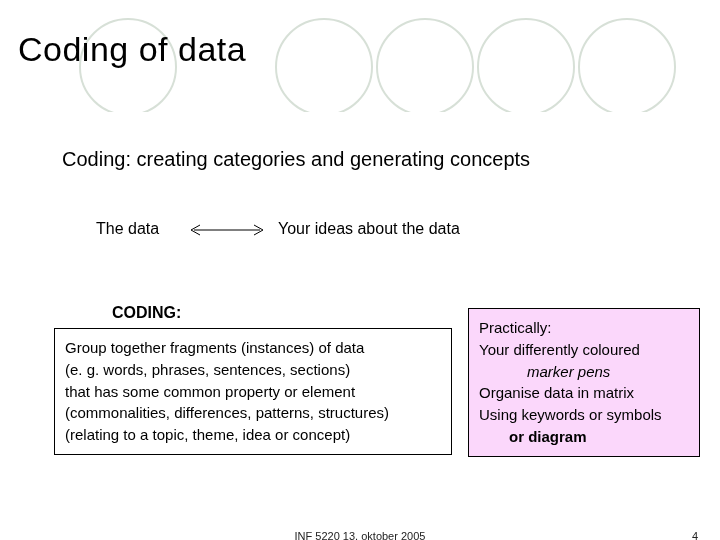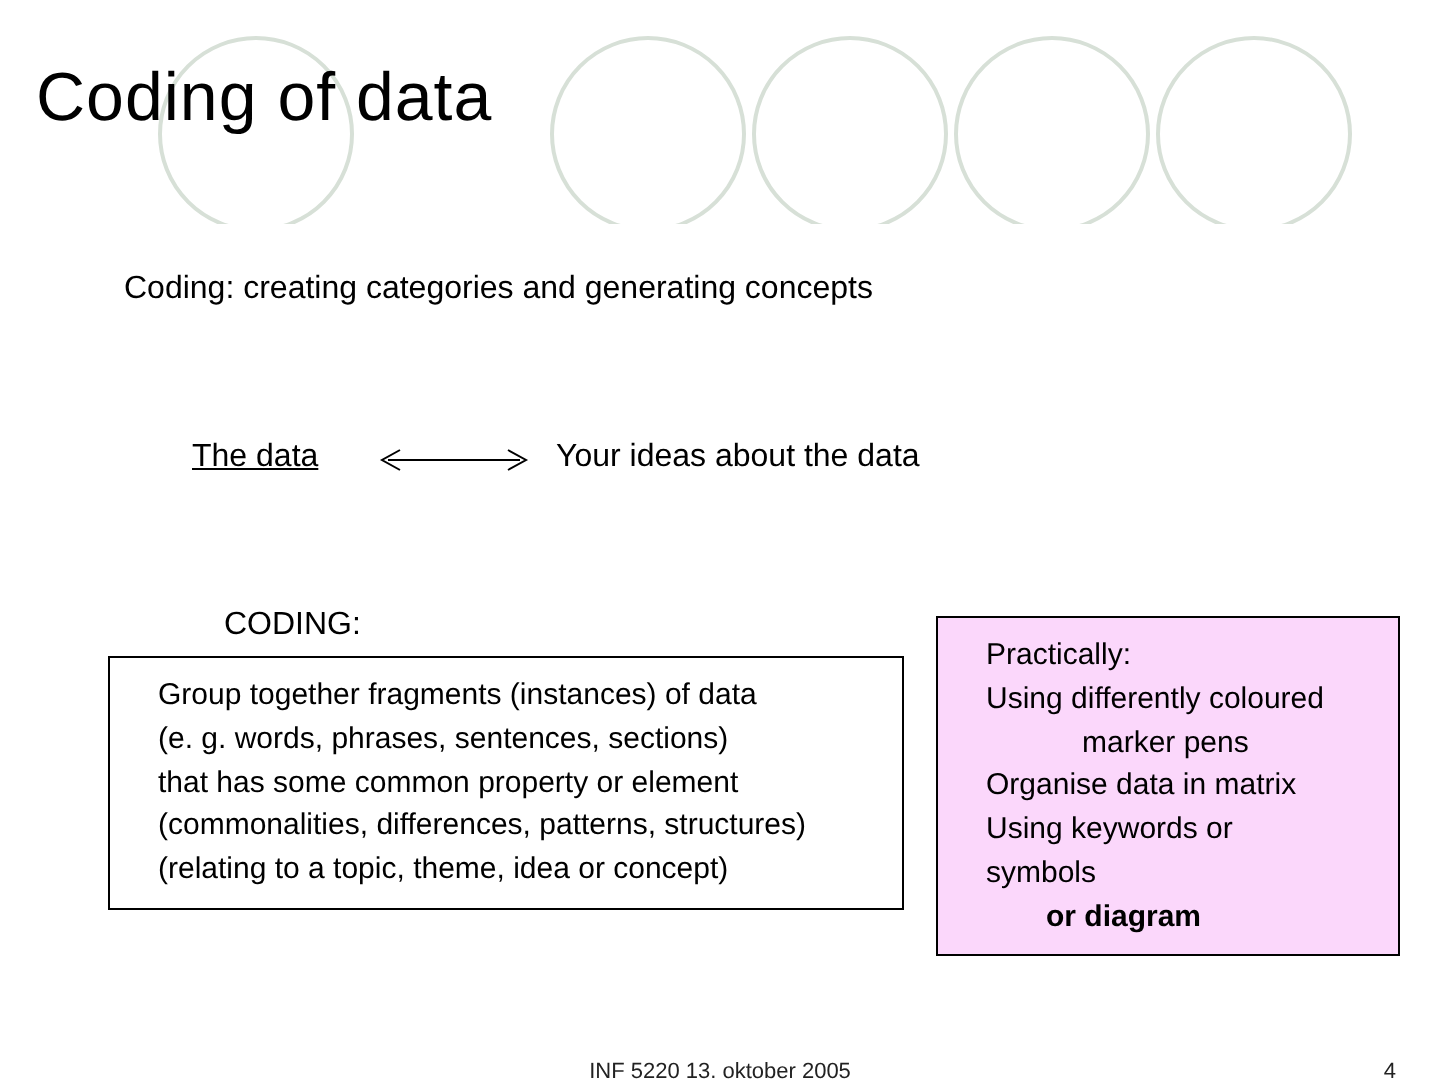--- a/index.html
+++ b/index.html
@@ -1,29 +1,29 @@
 <!DOCTYPE html>
 <html><head>
 <meta charset="utf-8">
 <style>
   * { box-sizing: border-box; margin: 0; padding: 0; }
   html, body { width: 720px; height: 540px; background: #fff; font-family: Arial, Helvetica, sans-serif; color: #000; overflow: hidden; }
   .slide { position: relative; width: 720px; height: 540px; }
   .circles { position: absolute; top: 12px; left: 0; width: 720px; height: 100px; pointer-events: none; }
   .circles circle { fill: none; stroke: #d7e0d7; stroke-width: 2; }
   .title { position: absolute; left: 18px; top: 30px; font-size: 34px; font-weight: 400; letter-spacing: 0.5px; }
-  .subtitle { position: absolute; left: 62px; top: 136px; font-size: 16px; }
-  .data-left { position: absolute; left: 96px; top: 220px; font-size: 16px; text-decoration: underline; }
+  .subtitle { position: absolute; left: 62px; top: 148px; font-size: 20px; }
+  .data-left { position: absolute; left: 96px; top: 220px; font-size: 16px; }
   .data-right { position: absolute; left: 278px; top: 220px; font-size: 16px; }
   .arrow { position: absolute; left: 188px; top: 222px; }
-  .coding-label { position: absolute; left: 112px; top: 304px; font-size: 16px; }
-  .box { position: absolute; border: 1px solid #000; padding: 8px 24px; font-size: 15px; line-height: 1.45; }
+  .coding-label { position: absolute; left: 112px; top: 304px; font-size: 16px; font-weight: bold; }
+  .box { position: absolute; border: 1px solid #000; padding: 8px 10px; font-size: 15px; line-height: 1.45; }
   .box.left { left: 54px; top: 328px; width: 398px; background: #fff; }
   .box.right { left: 468px; top: 308px; width: 232px; background: #fbd7fb; }
-  .box .indent { margin-left: 48px; }
+  .box .indent { margin-left: 48px; font-style: italic; }
   .box .indent2 { margin-left: 30px; font-weight: bold; }
   .footer { position: absolute; left: 0; bottom: 10px; width: 720px; font-size: 11px; color: #222; }
   .footer-center { position: absolute; left: 50%; transform: translateX(-50%); }
   .footer-right { position: absolute; right: 22px; }
 </style>
 </head>
 <body>
 
 <div class="slide">
 
@@ -54,21 +54,21 @@
   <div class="box left">
     <div>Group together fragments (instances) of data</div>
     <div>(e. g. words, phrases, sentences, sections)</div>
     <div>that has some common property or element</div>
     <div>(commonalities, differences, patterns, structures)</div>
     <div>(relating to a topic, theme, idea or concept)</div>
   </div>
 
   <div class="box right">
     <div>Practically:</div>
-    <div>Using differently coloured</div>
+    <div>Your differently coloured</div>
     <div class="indent">marker pens</div>
     <div>Organise data in matrix</div>
     <div>Using keywords or symbols</div>
     <div class="indent2">or diagram</div>
   </div>
 
   <div class="footer">
     <span class="footer-center">INF 5220 13. oktober 2005</span>
     <span class="footer-right">4</span>
   </div>

